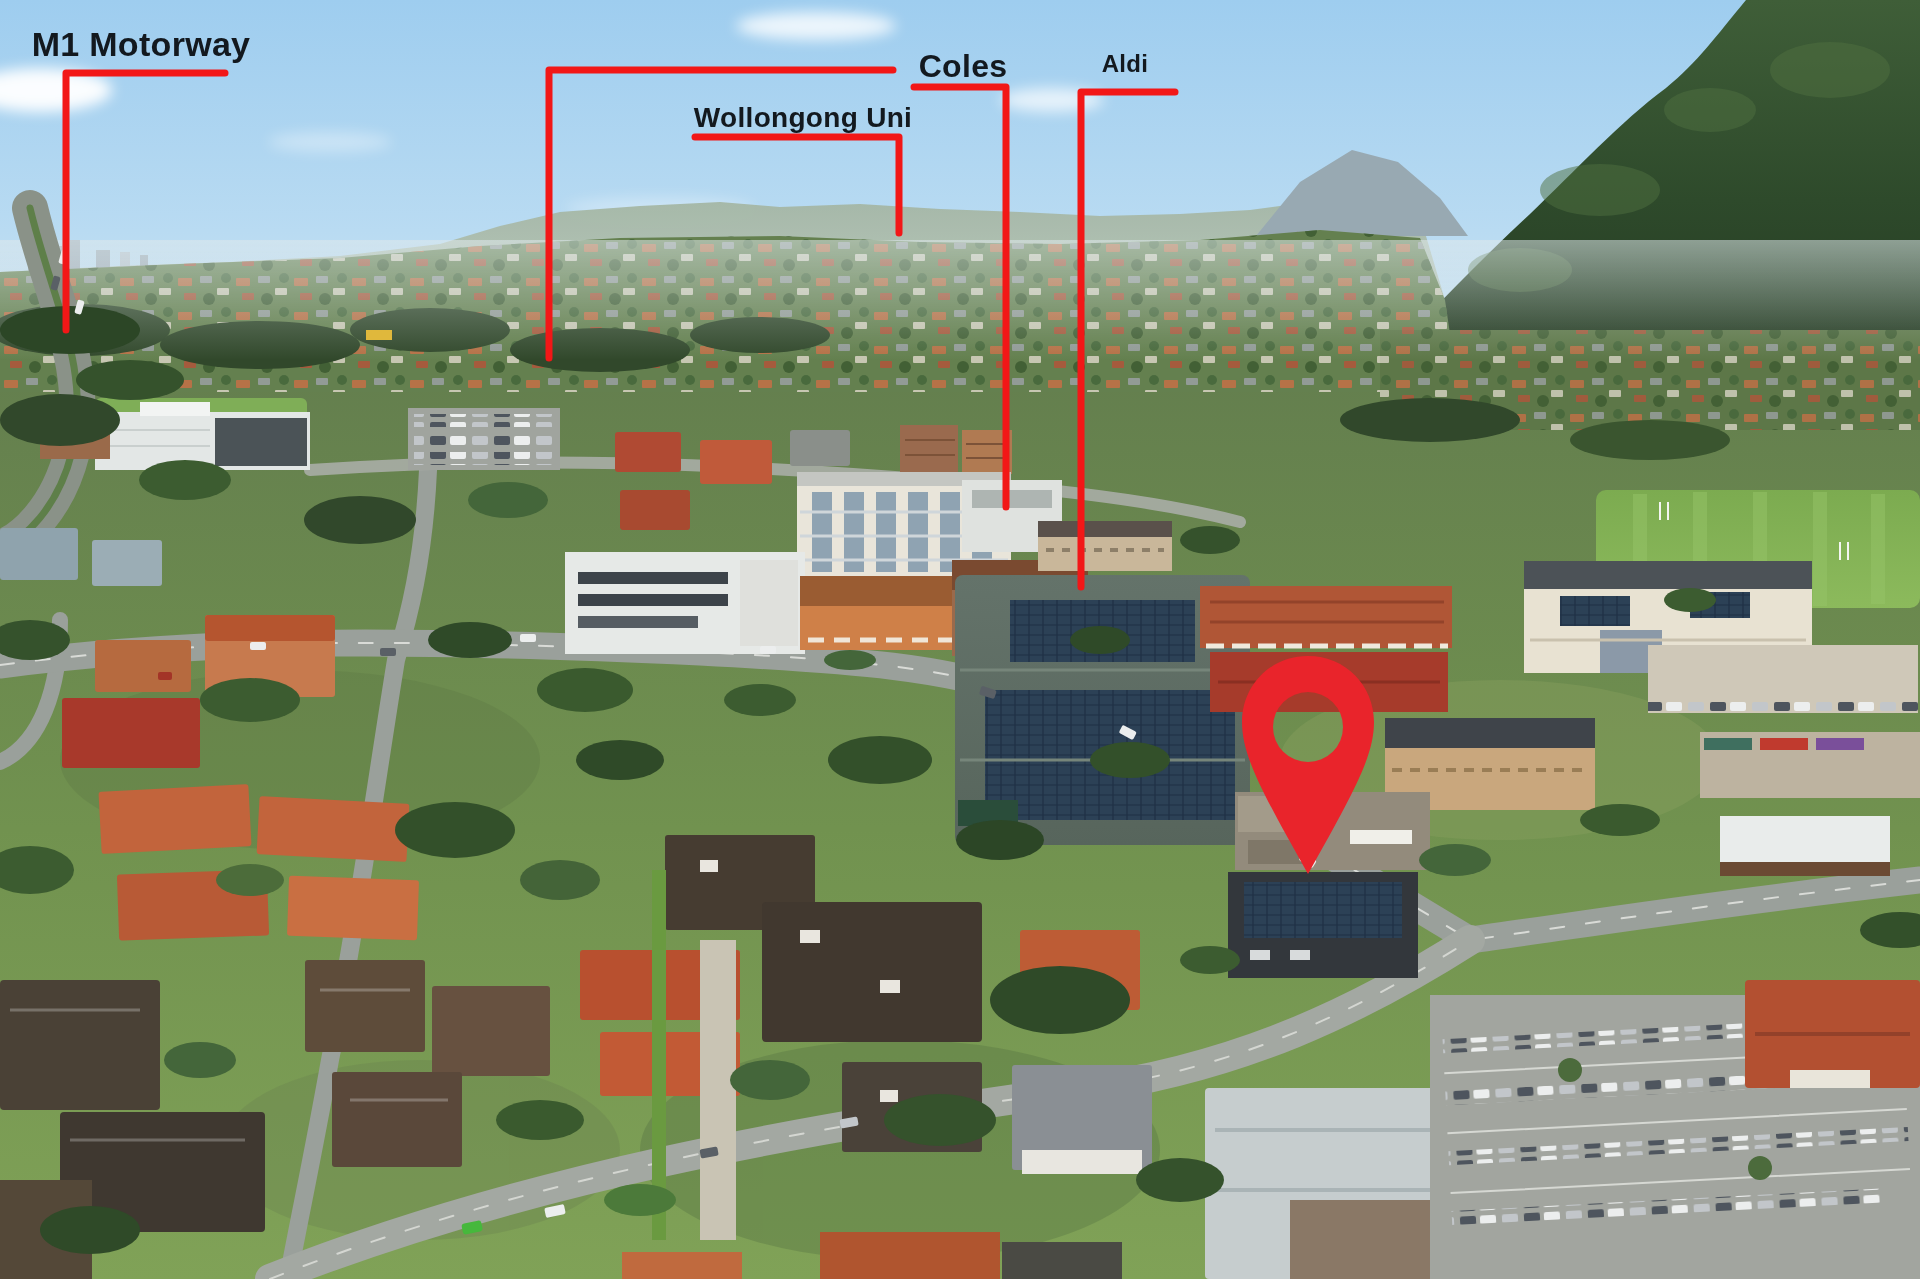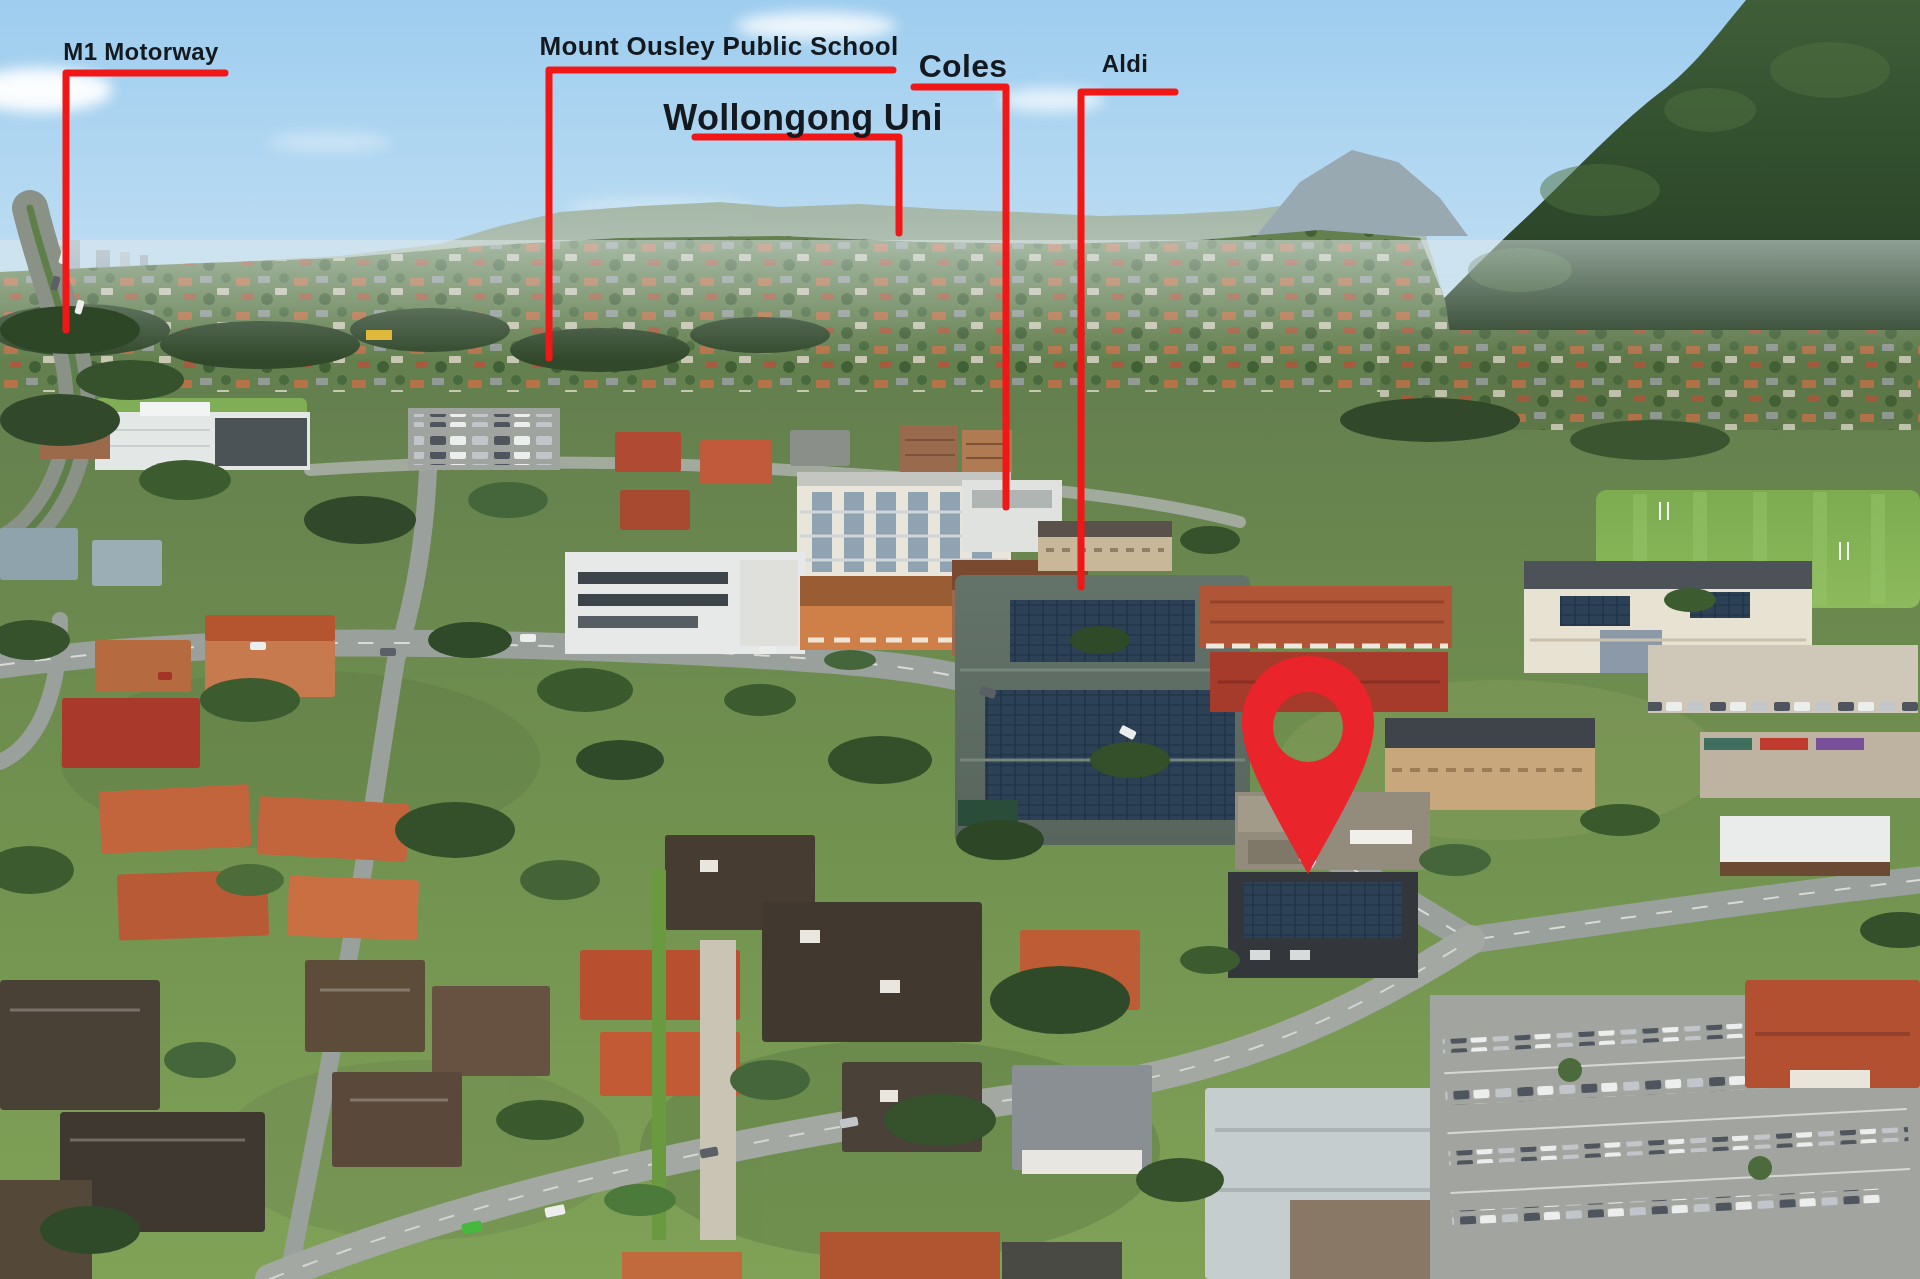--- a/index.html
+++ b/index.html
@@ -2,23 +2,23 @@
 <html><head>
 <meta charset="utf-8">
 <style>
   html,body{margin:0;padding:0;background:#000;}
   .stage{position:relative;width:1920px;height:1279px;overflow:hidden;font-family:"Liberation Sans",sans-serif;}
   .scene{position:absolute;inset:0;display:block;}
   .ann-lines{position:absolute;inset:0;display:block;pointer-events:none;}
   .labels{position:absolute;inset:0;pointer-events:none;}
   .label{position:absolute;transform:translate(-50%,-50%);white-space:nowrap;font-weight:700;
          color:#13191f;letter-spacing:.3px;}
-  .lbl-m1{left:141px;top:52px;font-size:24px;}
+  .lbl-m1{left:141px;top:44px;font-size:34px;}
   .lbl-school{left:719px;top:46px;font-size:26px;}
-  .lbl-uni{left:803px;top:118px;font-size:36px;}
+  .lbl-uni{left:803px;top:118px;font-size:28px;}
   .lbl-coles{left:963px;top:66px;font-size:32px;}
   .lbl-aldi{left:1125px;top:64px;font-size:24px;}
 </style>
 </head>
 <body>
 
 <div class="stage">
 
   <svg class="scene" viewBox="0 0 1920 1279" width="1920" height="1279">
     <defs>
@@ -399,18 +399,17 @@
       <path d="M695 137 H899 V233"></path>
       <path d="M914 87 H1006 V507"></path>
       <path d="M1175 92 H1081 V587"></path>
     </g>
     <path fill="#e9242b" fill-rule="evenodd" d="M1308 656 C1270 656 1242 686 1242 722 C1242 756 1262 792 1308 874 C1354 792 1374 756 1374 722 C1374 686 1346 656 1308 656 Z
          M1343 727 A35 35 0 1 0 1273 727 A35 35 0 1 0 1343 727 Z"></path>
   </svg>
 
   <div class="labels">
     <span class="label lbl-m1">M1 Motorway</span>
-    <span class="label lbl-school">Mount Ousley Public School</span>
     <span class="label lbl-uni">Wollongong Uni</span>
     <span class="label lbl-coles">Coles</span>
     <span class="label lbl-aldi">Aldi</span>
   </div>
 </div>
 
 </body></html>

